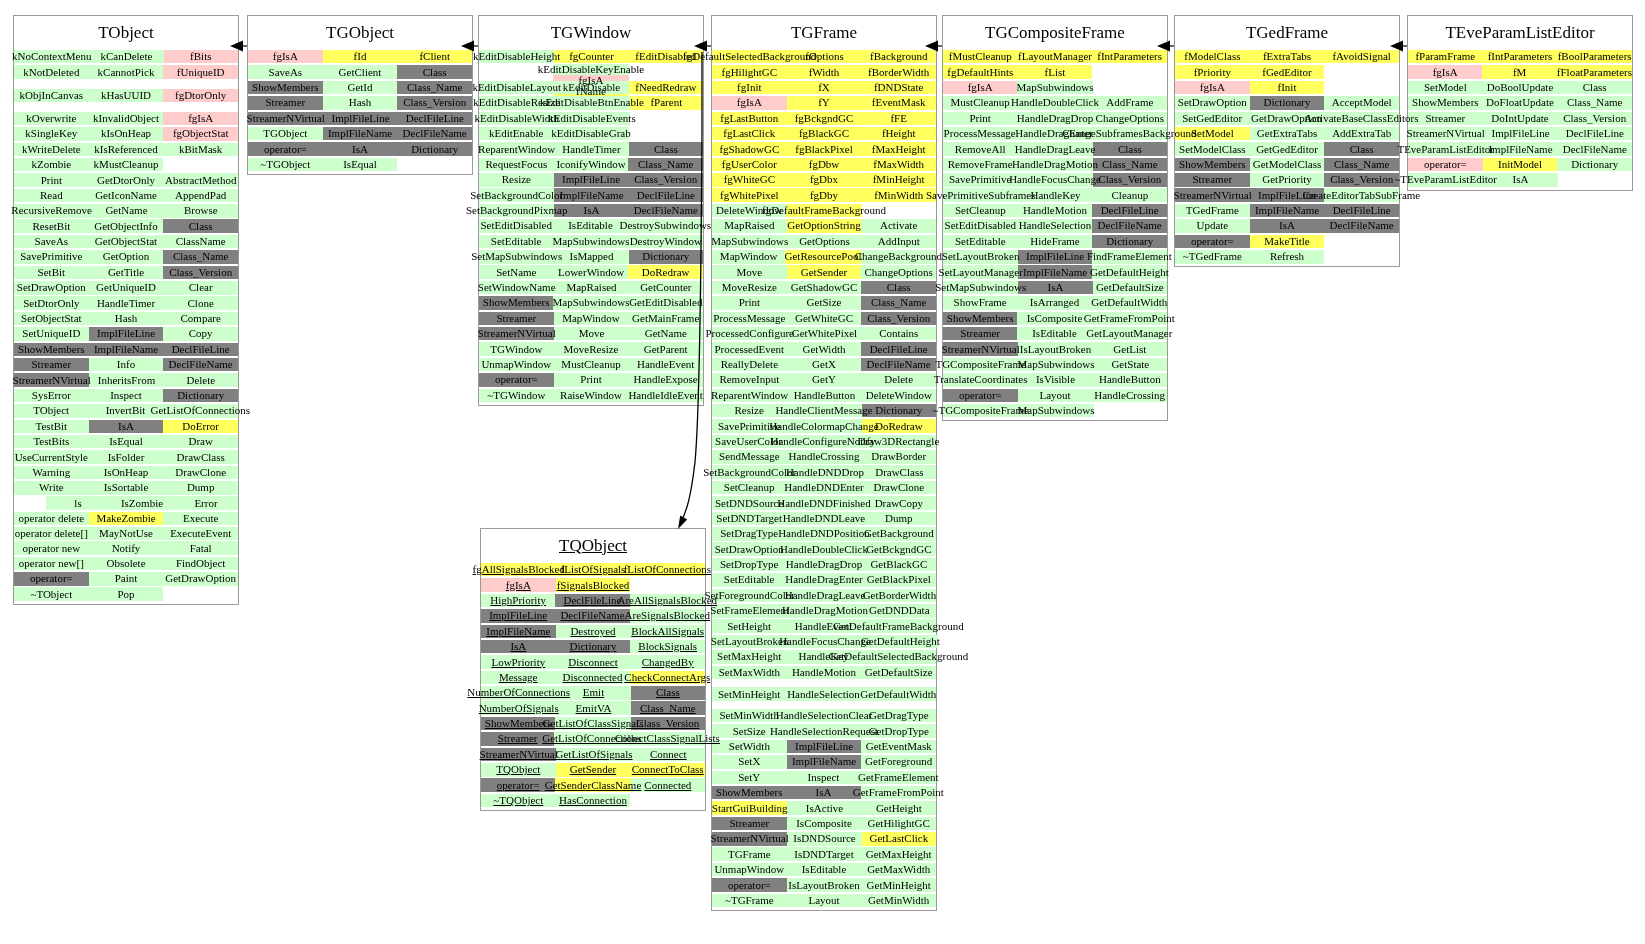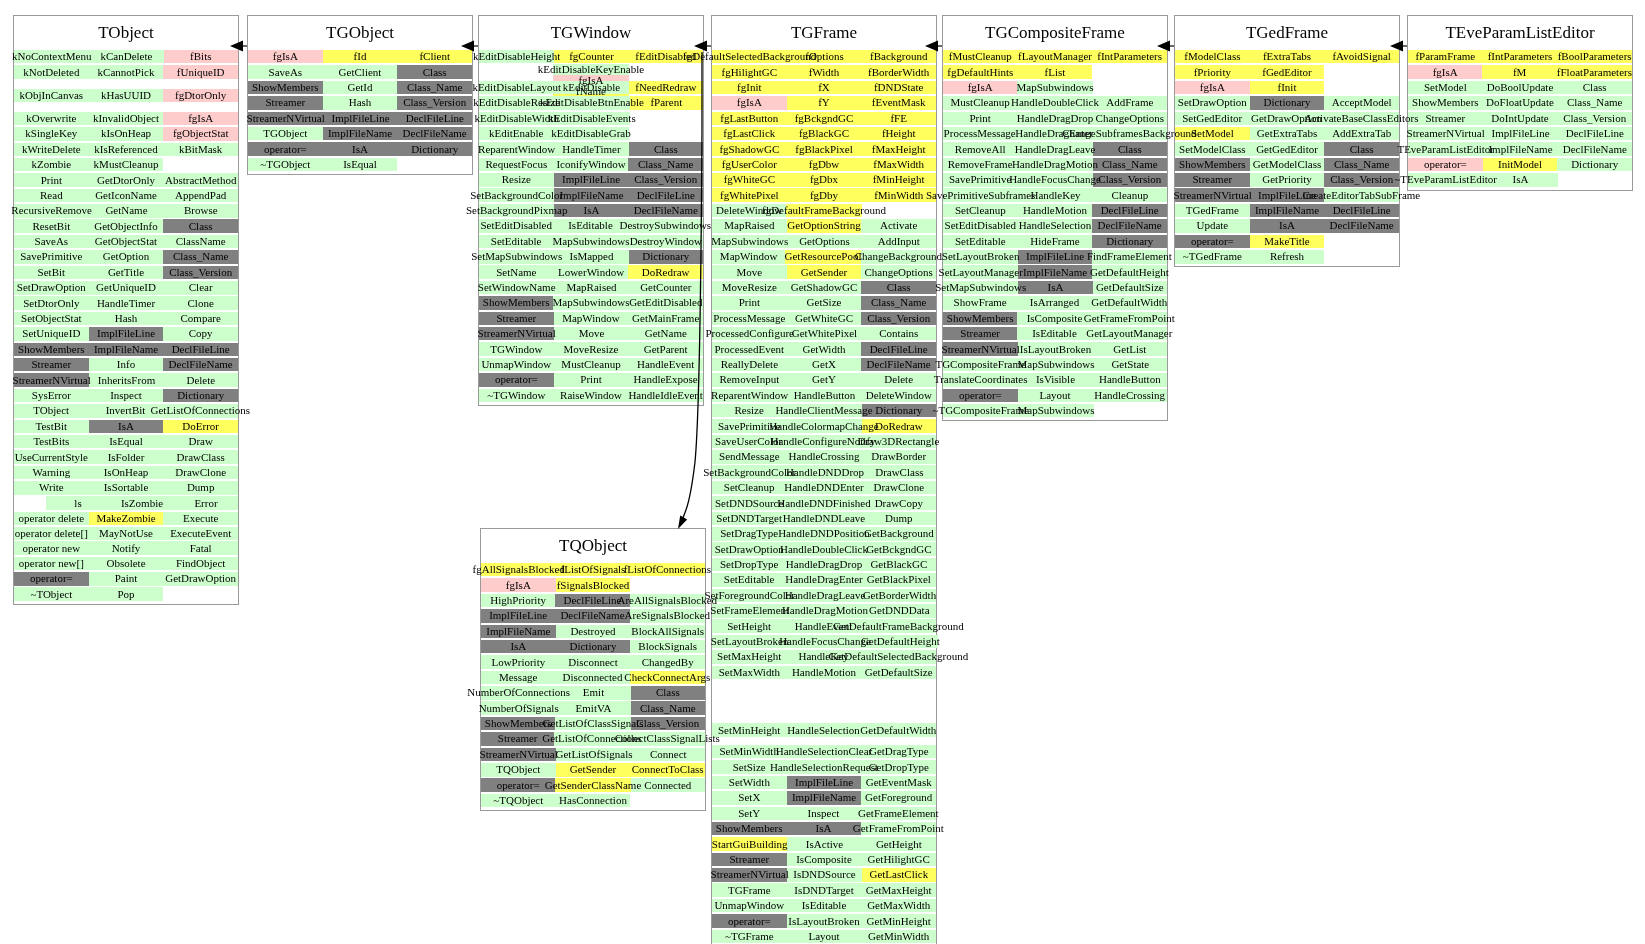--- a/index.html
+++ b/index.html
@@ -1213,21 +1213,21 @@
           <div class="cell c-g">
             <span>SetMaxWidth</span>
           </div>
           <div class="cell c-g">
             <span>HandleMotion</span>
           </div>
           <div class="cell c-g">
             <span>GetDefaultSize</span>
           </div>
         </div>
-        <div class="row" style="height: 28px; margin-top: 36px;">
+        <div class="row" style="height: 28px;">
           <div class="cell c-g">
             <span>SetMinHeight</span>
           </div>
           <div class="cell c-g">
             <span>HandleSelection</span>
           </div>
           <div class="cell c-g">
             <span>GetDefaultWidth</span>
           </div>
         </div>
@@ -1885,21 +1885,21 @@
           <div class="cell c-g">
             <span>~TEveParamListEditor</span>
           </div>
           <div class="cell c-g">
             <span>IsA</span>
           </div>
           <div class="cell"></div>
         </div>
       </div>
     </div>
-    <div class="class-box" style="left: 480px; top: 528px; width: 226px; border-color: rgb(154, 154, 154);">
+    <div class="class-box" style="left: 480px; top: 528px; width: 226px; border-color: rgb(154, 154, 154); text-decoration: underline;">
       <div class="class-title" style="height: 33px;">TQObject</div>
       <div class="rows">
         <div class="row" style="height: 15.4px;">
           <div class="cell c-y">
             <span>fgAllSignalsBlocked</span>
           </div>
           <div class="cell c-y">
             <span>fListOfSignals</span>
           </div>
           <div class="cell c-y">

